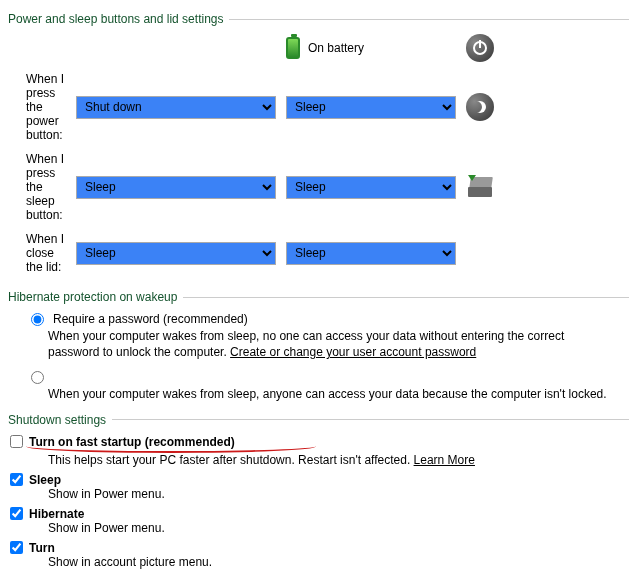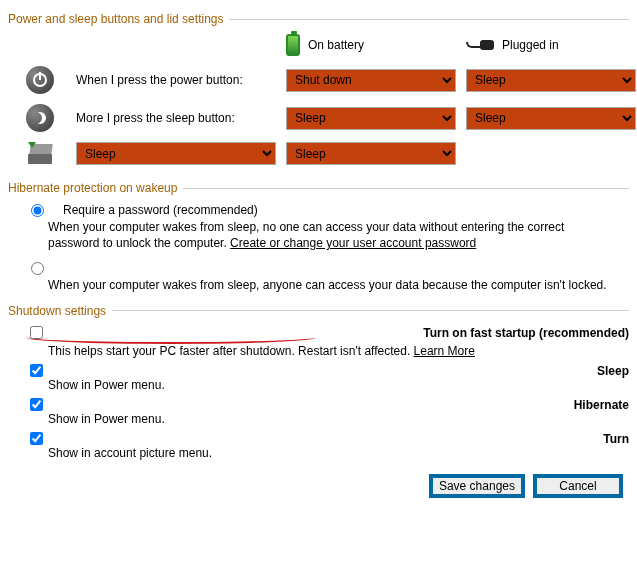--- a/index.html
+++ b/index.html
@@ -9,40 +9,40 @@
     font-size: 12px;
     color: #000;
     background: #fff;
     width: 637px;
     padding: 8px 8px 12px 8px;
   }
   .section-header {
     display: flex;
     align-items: center;
     margin: 4px 0 8px 0;
-    color: #a16207;
+    color: #14532d;
   }
   .section-header .label { padding-right: 6px; white-space: nowrap; }
   .section-header .line { flex: 1; height: 1px; background: #ccc; }
   .grid {
     display: grid;
     grid-template-columns: 40px 200px 170px 170px;
     column-gap: 10px;
     row-gap: 10px;
     align-items: center;
     margin-left: 18px;
   }
   .grid .hdr { text-align: center; }
   .hdr-cell { display:flex; align-items:center; gap:8px; }
   select {
     width: 100%;
     height: 23px;
     font-family: inherit;
     font-size: 12px;
-    background: #c2410c;
+    background: #3b82f6;
     border: 1px solid #aaa;
     padding: 0 4px;
   }
   .icon-circle {
     width: 28px; height: 28px; border-radius: 50%;
     display: flex; align-items: center; justify-content: center;
   }
   .power-outer { background: radial-gradient(circle at 30% 30%, #888, #333); }
   .power-sym {
     width:14px;height:14px;border:2px solid #fff;border-radius:50%;position:relative;
@@ -59,25 +59,25 @@
   .lid-base{position:absolute;bottom:0;left:2px;width:24px;height:10px;background:#666;border-radius:1px;}
   .lid-top{position:absolute;bottom:8px;left:4px;width:22px;height:12px;background:#999;border-radius:1px;transform:skewX(-8deg);}
   .lid-arrow{position:absolute;top:-2px;left:2px;width:0;height:0;border-left:4px solid transparent;border-right:4px solid transparent;border-top:6px solid #2a8a2a;}
   .battery-ic {
     width:14px;height:22px;border:2px solid #2a8a2a;border-radius:3px;position:relative;background:linear-gradient(#7ed957,#2a8a2a);
   }
   .battery-ic::before{content:"";position:absolute;top:-5px;left:3px;width:6px;height:3px;background:#2a8a2a;border-radius:1px;}
   .plug-ic{width:28px;height:12px;position:relative;}
   .plug-body{position:absolute;right:0;top:1px;width:14px;height:10px;background:#222;border-radius:3px;}
   .plug-cord{position:absolute;left:0;top:3px;width:16px;height:6px;border-bottom:2px solid #222;border-left:2px solid #222;border-bottom-left-radius:8px;}
-  .radio-row { display:flex; align-items:flex-start; gap:16px; margin-left:18px; margin-bottom:2px;}
+  .radio-row { display:flex; align-items:flex-start; gap:6px; margin-left:18px; margin-bottom:2px;}
   .radio-row input[type=radio]{margin-top:1px;}
   .desc { margin: 0 0 10px 40px; color:#000; line-height:1.35; max-width:560px;}
   a.link { color:#000000; text-decoration:underline; cursor:pointer;}
-  .chk-row { display:flex; align-items:center; gap:6px; margin-left:22px;justify-content:space-between; }
+  .chk-row { display:flex; align-items:center; gap:6px; margin-left:2px; }
   .chk-row input[type=checkbox]{margin:0;}
   .chk-label { font-weight:bold; }
   .chk-desc { margin:0 0 6px 40px; }
   .red-underline{
     height:8px; margin:-4px 0 0 18px; width:290px;
     border-bottom:2px solid #cc1a1a; border-radius:0 0 60% 60%/0 0 100% 100%;
   }
   .buttons { display:flex; gap:8px; justify-content:flex-end; margin-top:14px; padding-right:6px;}
   button.win {
     min-width:90px; height:24px; font-family:inherit; font-size:12px;
@@ -94,49 +94,41 @@
 
 <div class="grid">
   <div></div>
     <div></div>
   <div class="hdr">
       <div class="hdr-cell">
     <span class="battery-ic"></span>
     <span>On battery</span>
   </div>
     </div>
-  <div class="hdr">
-      <div class="hdr-cell">
-    <span class="plug-ic">
-          <span class="plug-cord"></span>
-          <span class="plug-body"></span>
-        </span>
-    <span>Plugged in</span>
-  </div>
-    </div>
 
   <div class="icon-circle power-outer">
       <div class="power-sym"></div>
     </div>
   <div>When I press the power button:</div>
   <select><option>Shut down</option></select>
   <select><option>Sleep</option></select>
 
   <div class="icon-circle sleep-outer">
       <div class="moon"></div>
     </div>
-  <div>More I press the sleep button:</div>
+  <div>When I press the sleep button:</div>
   <select><option>Sleep</option></select>
   <select><option>Sleep</option></select>
 
   <div class="lid-ic">
       <div class="lid-top"></div>
       <div class="lid-base"></div>
       <div class="lid-arrow"></div>
     </div>
+  <div>When I close the lid:</div>
   <select><option>Sleep</option></select>
   <select><option>Sleep</option></select>
 </div>
 
 <div class="section-header" style="margin-top:16px">
   <span class="label">Hibernate protection on wakeup</span>
   <span class="line"></span>
 </div>
 
 <div class="radio-row">

